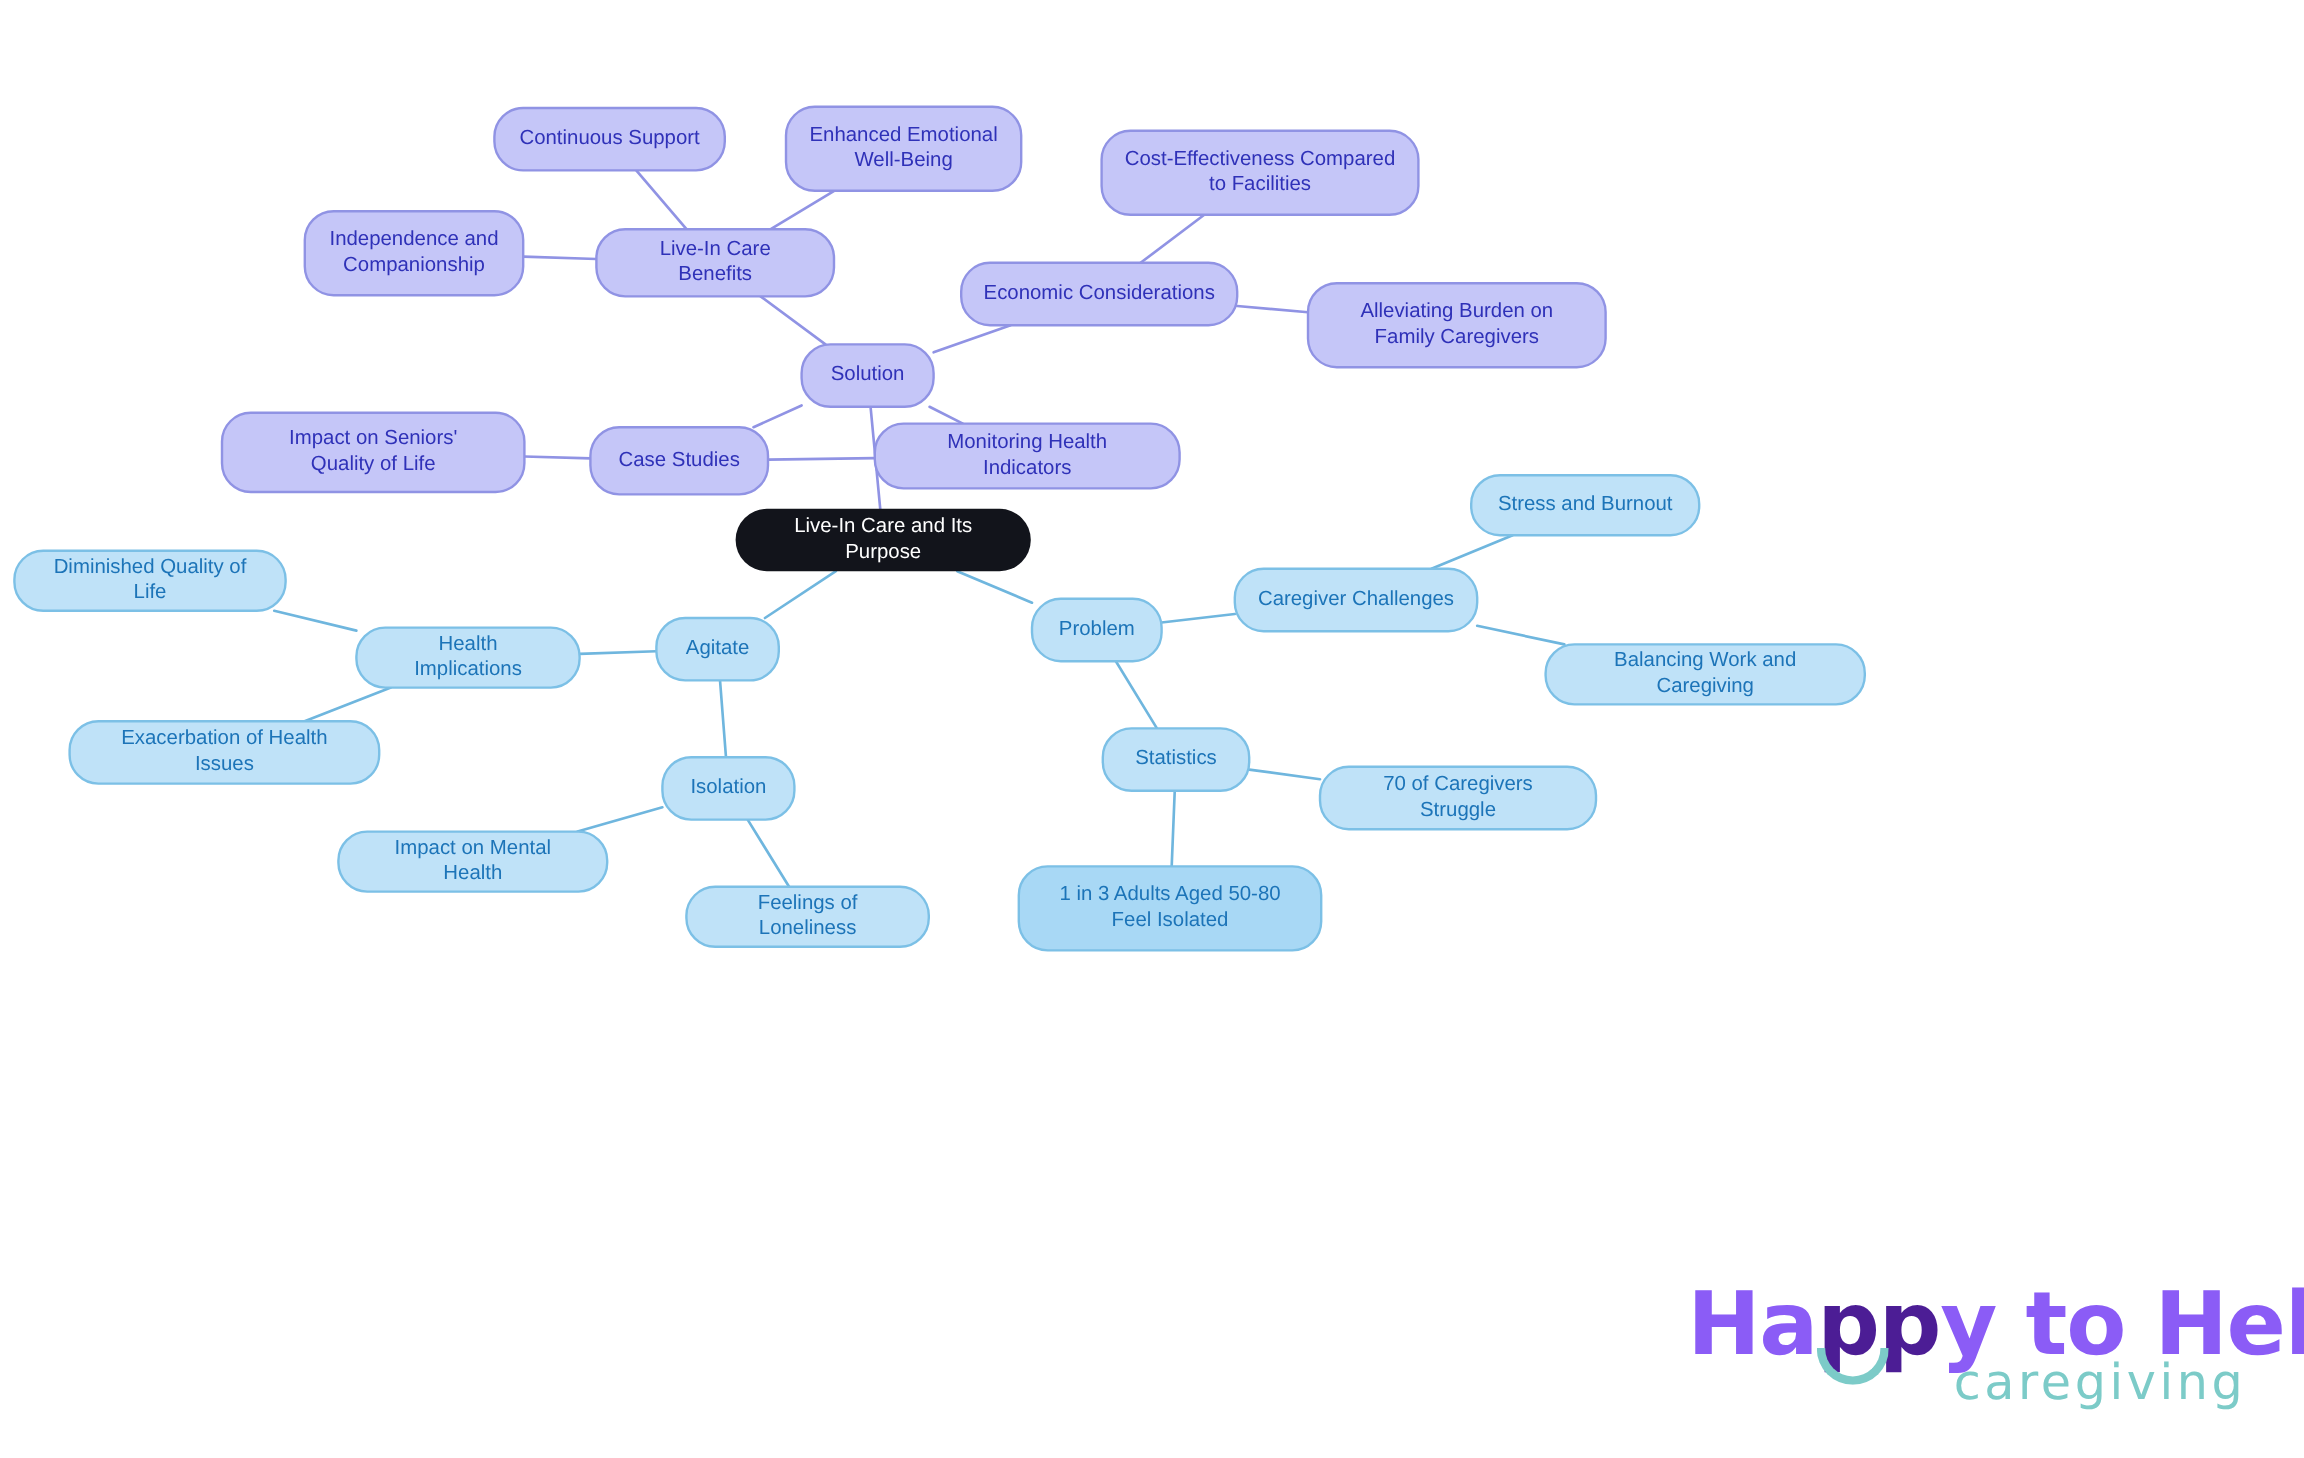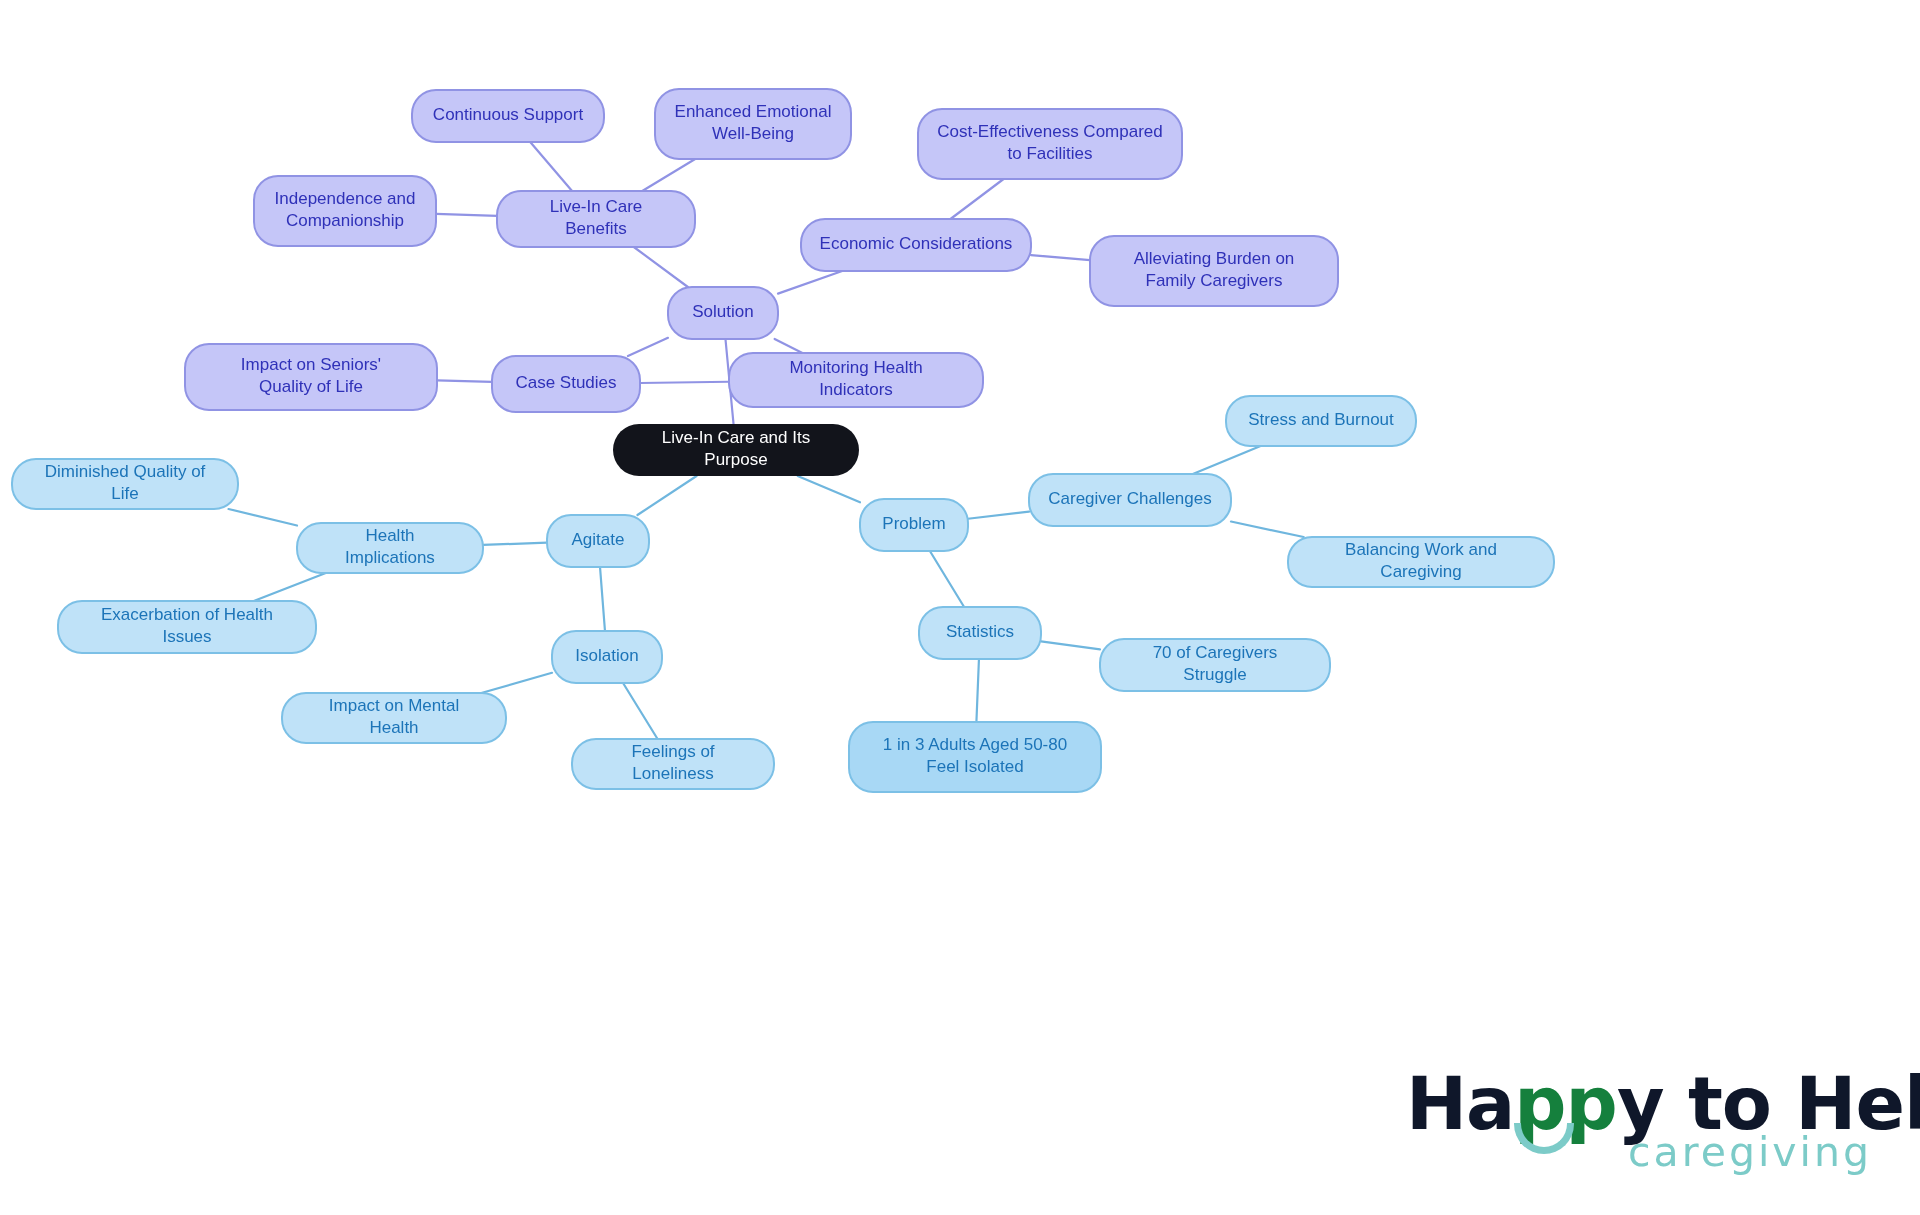--- a/index.html
+++ b/index.html
@@ -46,22 +46,22 @@
   }
   .logo-wordmark {
     position: relative;
     font-family: "DejaVu Sans", sans-serif;
     font-weight: bold;
     font-size: 73px;
     letter-spacing: -1px;
     line-height: 1;
     white-space: nowrap;
   }
-  .logo-seg-coral { color: #0f172a; }
-  .logo-seg-teal  { color: #15803d; }
+  .logo-seg-coral { color: #8b5cf6; }
+  .logo-seg-teal  { color: #4c1d95; }
   .logo-smile {
     position: absolute;
     left: 108px;
     top: 56px;
     width: 46px;
     height: 24px;
     border: 7px solid #7CCBC8;
     border-top: none;
     border-radius: 0 0 40px 40px;
   }

